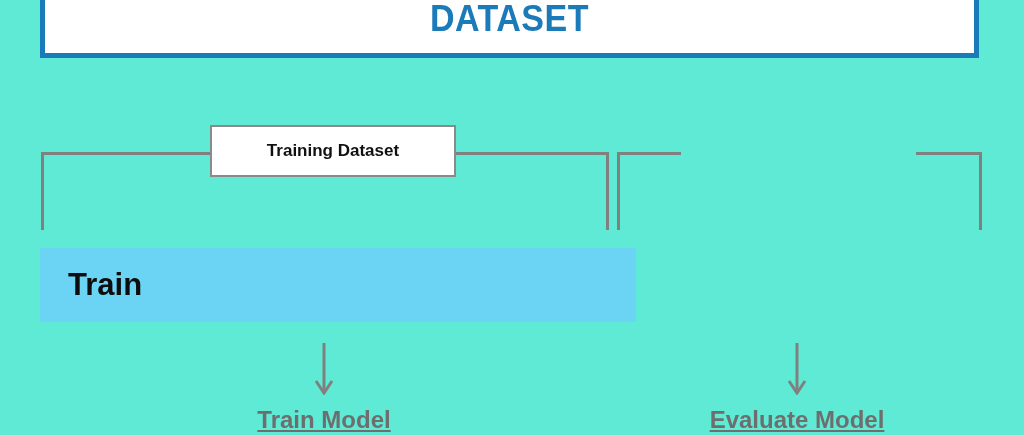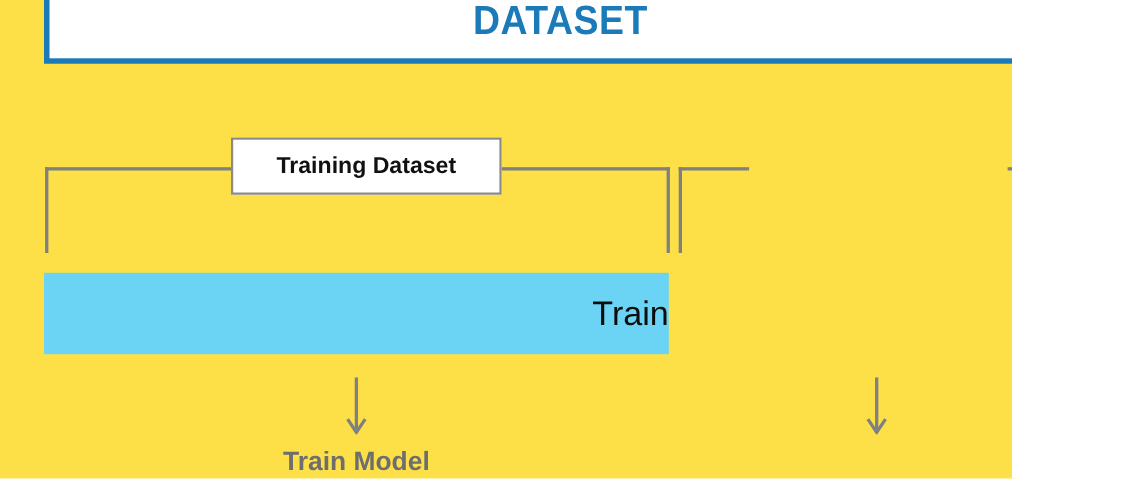--- a/index.html
+++ b/index.html
@@ -6,23 +6,23 @@
   html, body {
     margin: 0;
     padding: 0;
     background: #ffffff;
   }
   body {
     font-family: "Liberation Sans", "DejaVu Sans", sans-serif;
   }
   #canvas {
     position: relative;
-    width: 920px;
+    width: 1024px;
     height: 435px;
-    background: #fde047;
+    background: #5eead4;
     overflow: hidden;
   }
 
   
   .dataset-banner {
     position: absolute;
     left: 40px;
     top: -22px;            
     width: 939px;
     height: 80px;
@@ -63,39 +63,40 @@
   
   .split-box {
     position: absolute;
     top: 125px;
     height: 52px;
     box-sizing: border-box;
     border: 2px solid #8a8a8a;
     background: #ffffff;
     line-height: 48px;
     text-align: center;
-    font-size: 21px;
+    font-size: 17px;
     font-weight: bold;
     color: #111111;
     white-space: nowrap;
   }
   #box-training { left: 210px; width: 246px; }
   #box-testing  { left: 678px; width: 241px; }
 
   
   .bar {
     position: absolute;
     top: 248px;
     height: 74px;
     line-height: 74px;
-    text-align: right;
+    text-align: left;
     font-size: 31px;
-    font-weight: normal;
+    font-weight: bold;
     color: #0d0d0d;
     white-space: nowrap;
+    padding-left: 28px;
   }
   #bar-train {
     left: 40px;
     width: 568px;
     background: #6bd4f5;
   }
   #bar-test {
     left: 616px;
     width: 363px;
     background: #faa61a;
@@ -115,20 +116,21 @@
   .outcome-label {
     position: absolute;
     top: 404px;
     height: 31px;
     line-height: 31px;
     text-align: center;
     font-size: 24px;
     font-weight: bold;
     color: #6e6e6e;
     white-space: nowrap;
+    text-decoration: underline;
   }
   #label-train-model { left: 194px; width: 260px; }
   #label-eval-model  { left: 657px; width: 280px; }
 </style>
 </head>
 <body>
 
 <div id="canvas">
 
   <div class="dataset-banner"></div>
@@ -155,14 +157,15 @@
     </svg>
   </div>
   <div class="arrow" id="arrow-test">
     <svg width="22" height="52" viewBox="0 0 22 52" xmlns="http://www.w3.org/2000/svg">
       <line x1="11" y1="0" x2="11" y2="47" stroke="#808080" stroke-width="3"></line>
       <polyline points="3,38 11,50 19,38" fill="none" stroke="#808080" stroke-width="3"></polyline>
     </svg>
   </div>
 
   <div class="outcome-label" id="label-train-model">Train Model</div>
+  <div class="outcome-label" id="label-eval-model">Evaluate Model</div>
 
 </div>
 
 </body></html>

